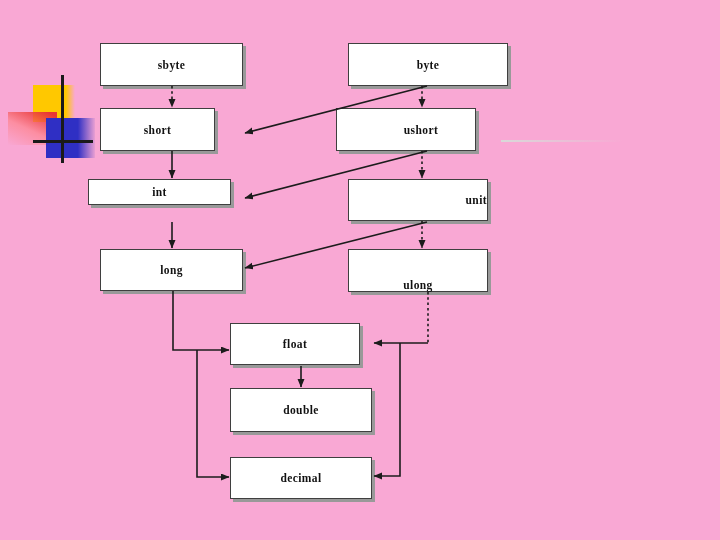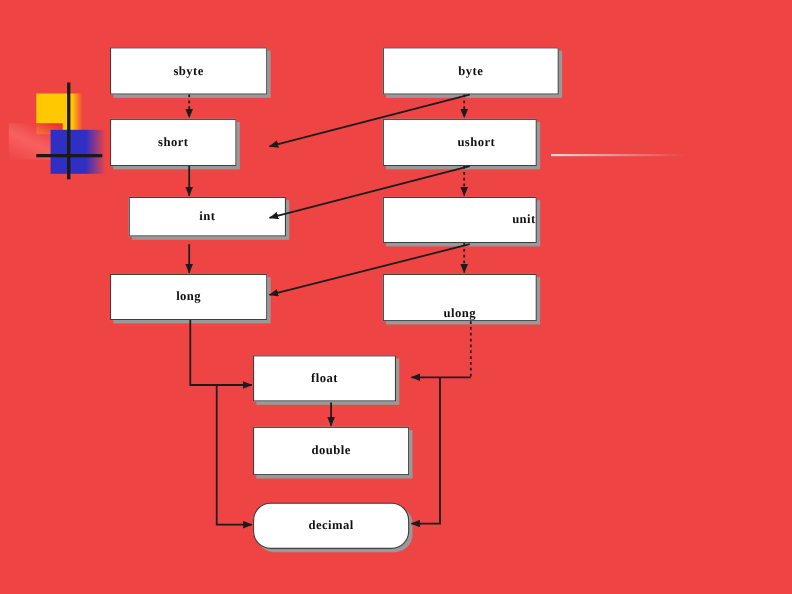--- a/index.html
+++ b/index.html
@@ -1,17 +1,17 @@
 <!DOCTYPE html>
 <html><head>
 <meta charset="utf-8">
 <style>
   html,body{margin:0;padding:0;background:#ffffff;}
   .stage{
-    position:relative;width:720px;height:540px;background:#ef4444;
+    position:relative;width:720px;height:540px;background:#f9a8d4;
     overflow:hidden;font-family:"Liberation Serif",serif;
   }
   
   .node{
     position:absolute;background:#ffffff;border:1.5px solid #3f3f3f;
     box-shadow:3px 3px 0 #999999;box-sizing:border-box;
     display:flex;align-items:center;justify-content:center;
   }
   .node span{
     font-weight:bold;font-size:11.5px;color:#111111;letter-spacing:.4px;
@@ -43,42 +43,42 @@
   <div id="nodes">
       <div class="node" style="left: 100px; top: 43px; width: 143px; height: 43px; border-color: rgb(63, 63, 63); box-shadow: rgb(153, 153, 153) 3px 3px 0px;">
         <span>sbyte</span>
       </div>
       <div class="node" style="left: 348px; top: 43px; width: 160px; height: 43px; border-color: rgb(63, 63, 63); box-shadow: rgb(153, 153, 153) 3px 3px 0px;">
         <span>byte</span>
       </div>
       <div class="node" style="left: 100px; top: 108px; width: 115px; height: 43px; border-color: rgb(63, 63, 63); box-shadow: rgb(153, 153, 153) 3px 3px 0px; text-align: center;">
         <span>short</span>
       </div>
-      <div class="node" style="left: 348px; top: 108px; width: 140px; height: 43px; border-color: rgb(63, 63, 63); box-shadow: rgb(153, 153, 153) 3px 3px 0px; padding-left: 30px;">
+      <div class="node" style="left: 336px; top: 108px; width: 140px; height: 43px; border-color: rgb(63, 63, 63); box-shadow: rgb(153, 153, 153) 3px 3px 0px; padding-left: 30px;">
         <span>ushort</span>
       </div>
-      <div class="node" style="left: 117px; top: 179px; width: 143px; height: 36px; border-color: rgb(63, 63, 63); box-shadow: rgb(153, 153, 153) 3px 3px 0px;">
+      <div class="node" style="left: 88px; top: 179px; width: 143px; height: 26px; border-color: rgb(63, 63, 63); box-shadow: rgb(153, 153, 153) 3px 3px 0px;">
         <span>int</span>
       </div>
       <div class="node" style="left: 348px; top: 179px; width: 140px; height: 42px; border-color: rgb(63, 63, 63); box-shadow: rgb(153, 153, 153) 3px 3px 0px; justify-content: flex-end;">
         <span>unit</span>
       </div>
       <div class="node" style="left: 100px; top: 249px; width: 143px; height: 42px; border-color: rgb(63, 63, 63); box-shadow: rgb(153, 153, 153) 3px 3px 0px; justify-content: center;">
         <span>long</span>
       </div>
       <div class="node" style="left: 348px; top: 249px; width: 140px; height: 43px; border-color: rgb(63, 63, 63); box-shadow: rgb(153, 153, 153) 3px 3px 0px; align-items: flex-end;">
         <span>ulong</span>
       </div>
       <div class="node" style="left: 230px; top: 323px; width: 130px; height: 42px; border-color: rgb(63, 63, 63); box-shadow: rgb(153, 153, 153) 3px 3px 0px;">
         <span>float</span>
       </div>
       <div class="node" style="left: 230px; top: 388px; width: 142px; height: 44px; border-color: rgb(63, 63, 63); box-shadow: rgb(153, 153, 153) 3px 3px 0px;">
         <span>double</span>
       </div>
-      <div class="node" style="left: 230px; top: 457px; width: 142px; height: 42px; border-color: rgb(63, 63, 63); box-shadow: rgb(153, 153, 153) 3px 3px 0px; border-radius: 16px;">
+      <div class="node" style="left: 230px; top: 457px; width: 142px; height: 42px; border-color: rgb(63, 63, 63); box-shadow: rgb(153, 153, 153) 3px 3px 0px;">
         <span>decimal</span>
       </div>
     </div>
 
   <svg class="edges" id="edges" width="720" height="540" viewBox="0 0 720 540" xmlns="http://www.w3.org/2000/svg">
       <defs>
         <marker id="arrowhead" markerWidth="9" markerHeight="8" refX="8" refY="3.5" orient="auto" markerUnits="userSpaceOnUse">
           <path d="M0,0 L8.5,3.5 L0,7 Z" fill="#1c1c1c"></path>
         </marker>
       </defs>

